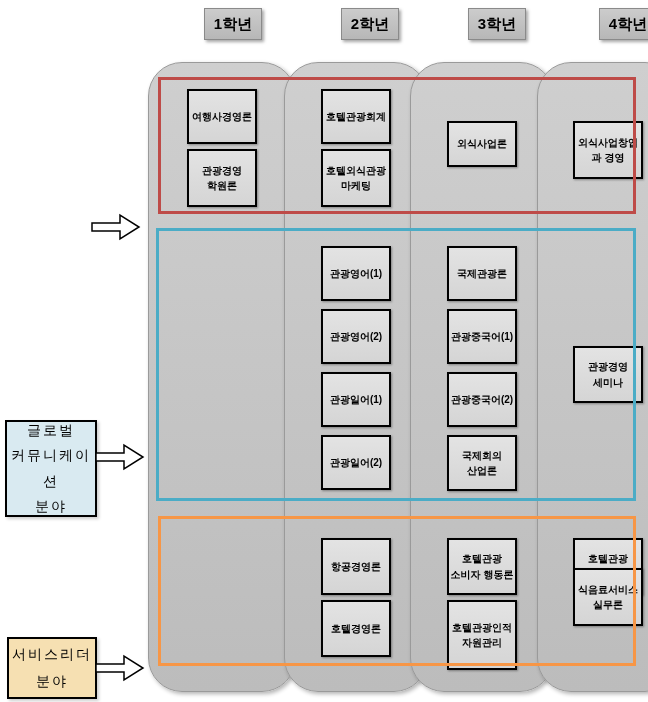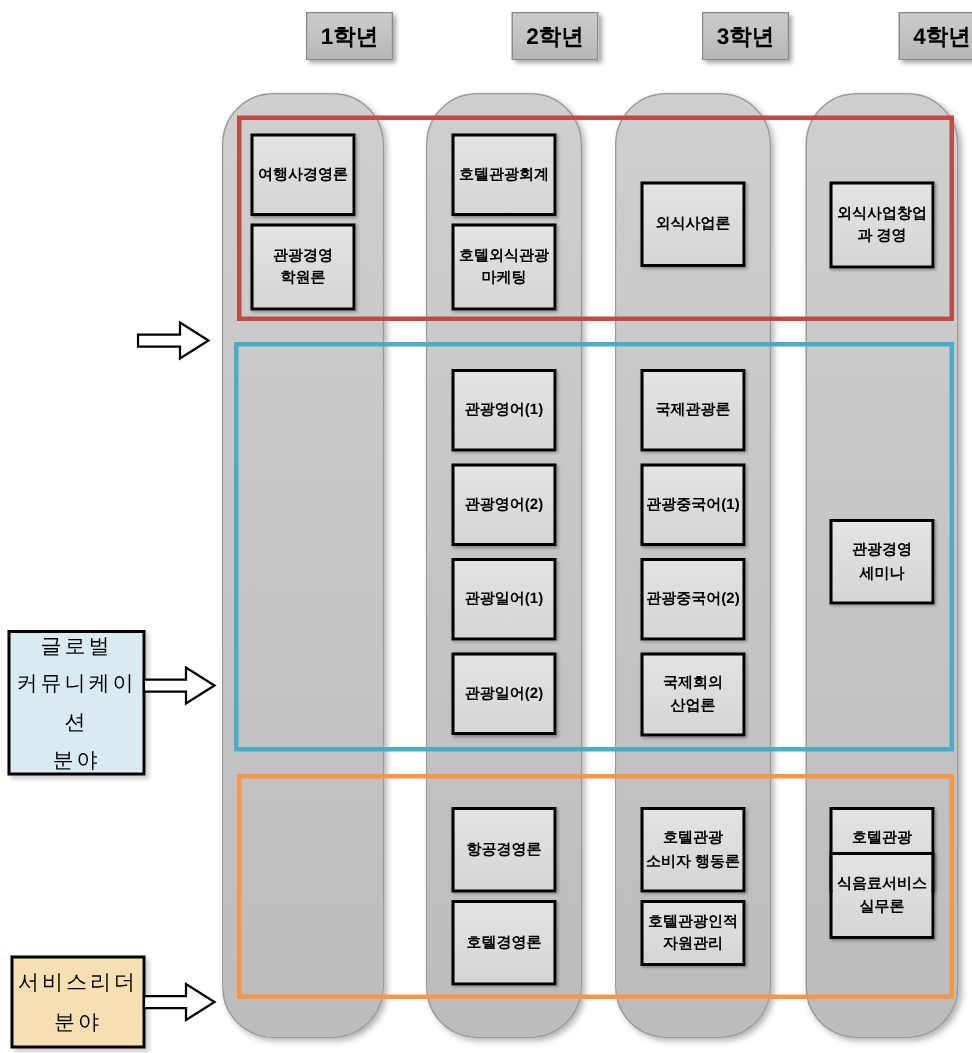--- a/index.html
+++ b/index.html
@@ -14,20 +14,21 @@
     border:1px solid #8a8a8a;box-shadow:2px 2px 3px rgba(0,0,0,.35);
     display:flex;align-items:center;justify-content:center;
     font-size:15px;font-weight:bold;margin-left:34px;
   }
   
   .col{
     position:absolute;top:62px;height:628px;
     background:linear-gradient(180deg,#cfcfcf,#bcbcbc);
     border:1px solid #9a9a9a;border-radius:34px;
     box-shadow:2px 2px 4px rgba(0,0,0,.3);
+    padding-left:40px;
   }
   
   .box{
     position:absolute;left:50%;transform:translateX(-50%);width:70px;
     background:linear-gradient(180deg,#e3e3e3,#d5d5d5);
     border:2px solid #000;box-sizing:border-box;z-index:3;
     display:flex;align-items:center;justify-content:center;text-align:center;
     font-size:10px;font-weight:bold;line-height:1.55;
     white-space:pre-line;word-break:keep-all;
     box-shadow:1px 1px 2px rgba(0,0,0,.35);
@@ -74,29 +75,29 @@
 마케팅</div>
     <div class="box" style="top:183px;height:55px">관광영어(1)</div>
     <div class="box" style="top:246px;height:55px">관광영어(2)</div>
     <div class="box" style="top:309px;height:55px">관광일어(1)</div>
     <div class="box" style="top:372px;height:55px">관광일어(2)</div>
     <div class="box" style="top:475px;height:57px">항공경영론</div>
     <div class="box" style="top:537px;height:57px">호텔경영론</div>
   </div>
 
   <div class="col" style="left:410px;width:102px">
-    <div class="box" style="top:58px;height:57px">외식사업론</div>
+    <div class="box" style="top:58px;height:46px">외식사업론</div>
     <div class="box" style="top:183px;height:55px">국제관광론</div>
     <div class="box" style="top:246px;height:55px">관광중국어(1)</div>
     <div class="box" style="top:309px;height:55px">관광중국어(2)</div>
     <div class="box" style="top:372px;height:56px">국제회의
 산업론</div>
     <div class="box" style="top:475px;height:57px">호텔관광
 소비자 행동론</div>
-    <div class="box" style="top:537px;height:44px">호텔관광인적
+    <div class="box" style="top:537px;height:70px">호텔관광인적
 자원관리</div>
   </div>
 
   <div class="col" style="left:537px;width:100px">
     <div class="box" style="top:58px;height:58px">외식사업창업
 과 경영</div>
     <div class="box" style="top:283px;height:57px">관광경영
 세미나</div>
     <div class="box" style="top:475px;height:57px">호텔관광
 서비스론</div>

